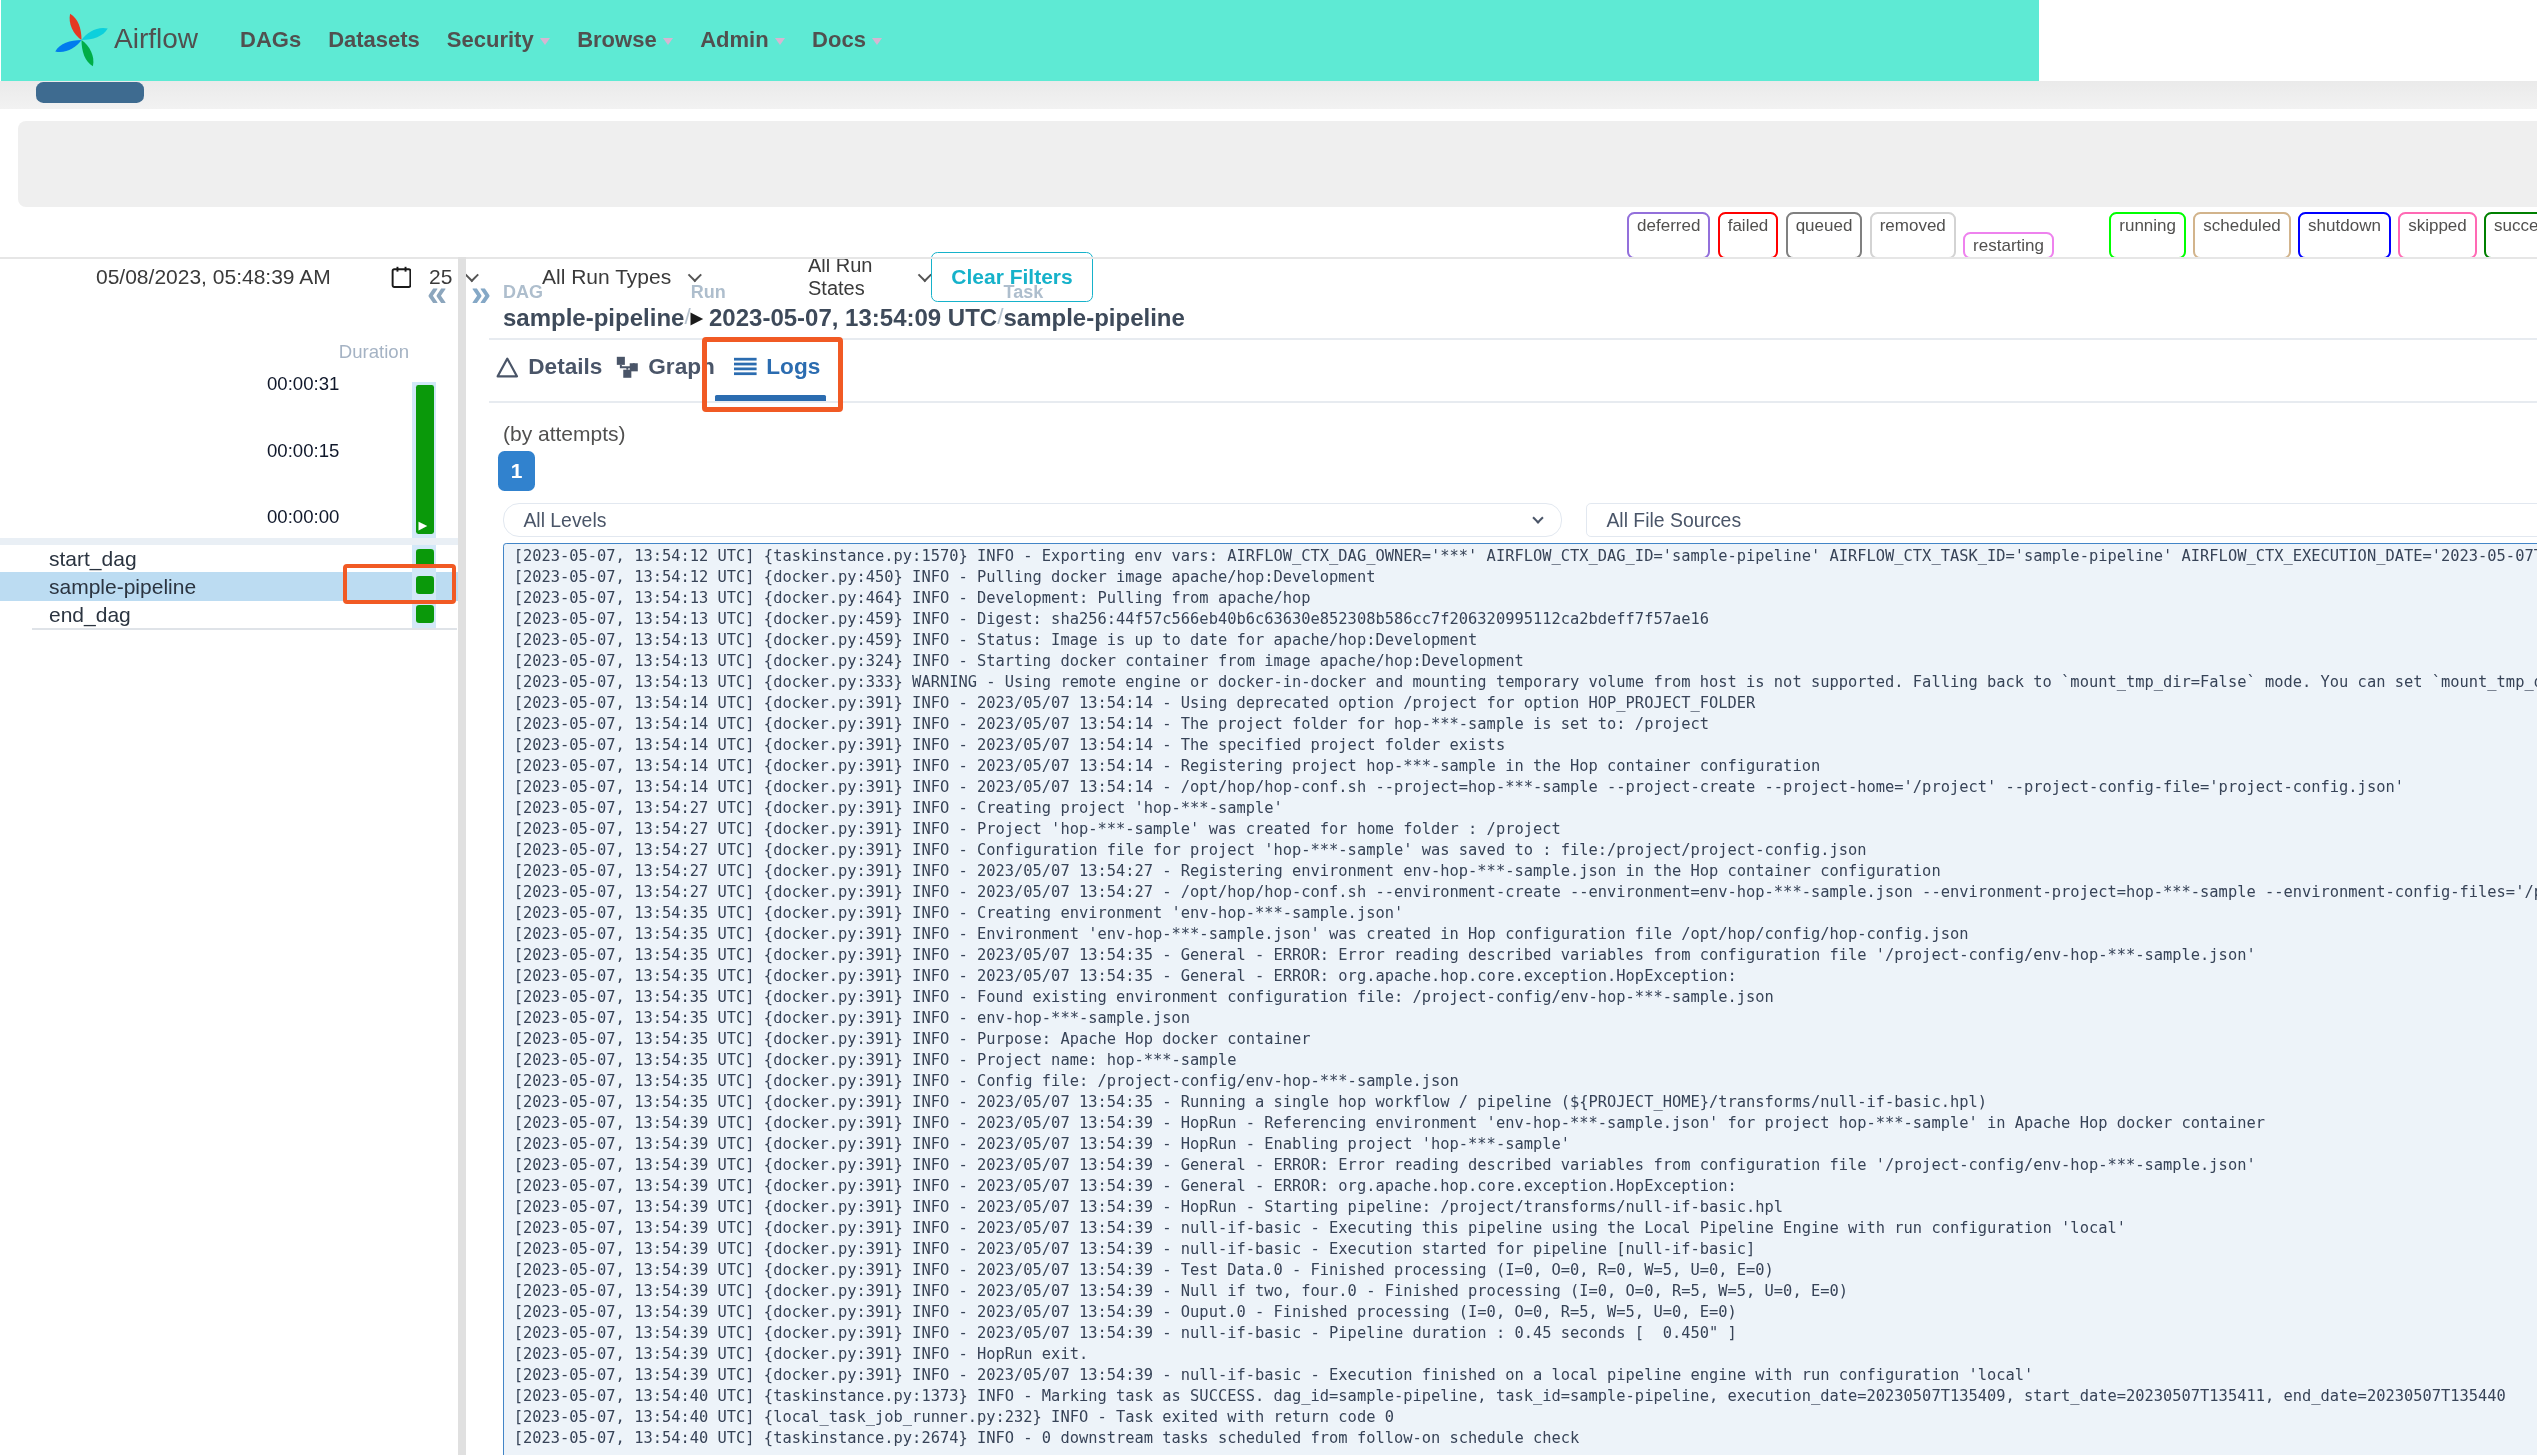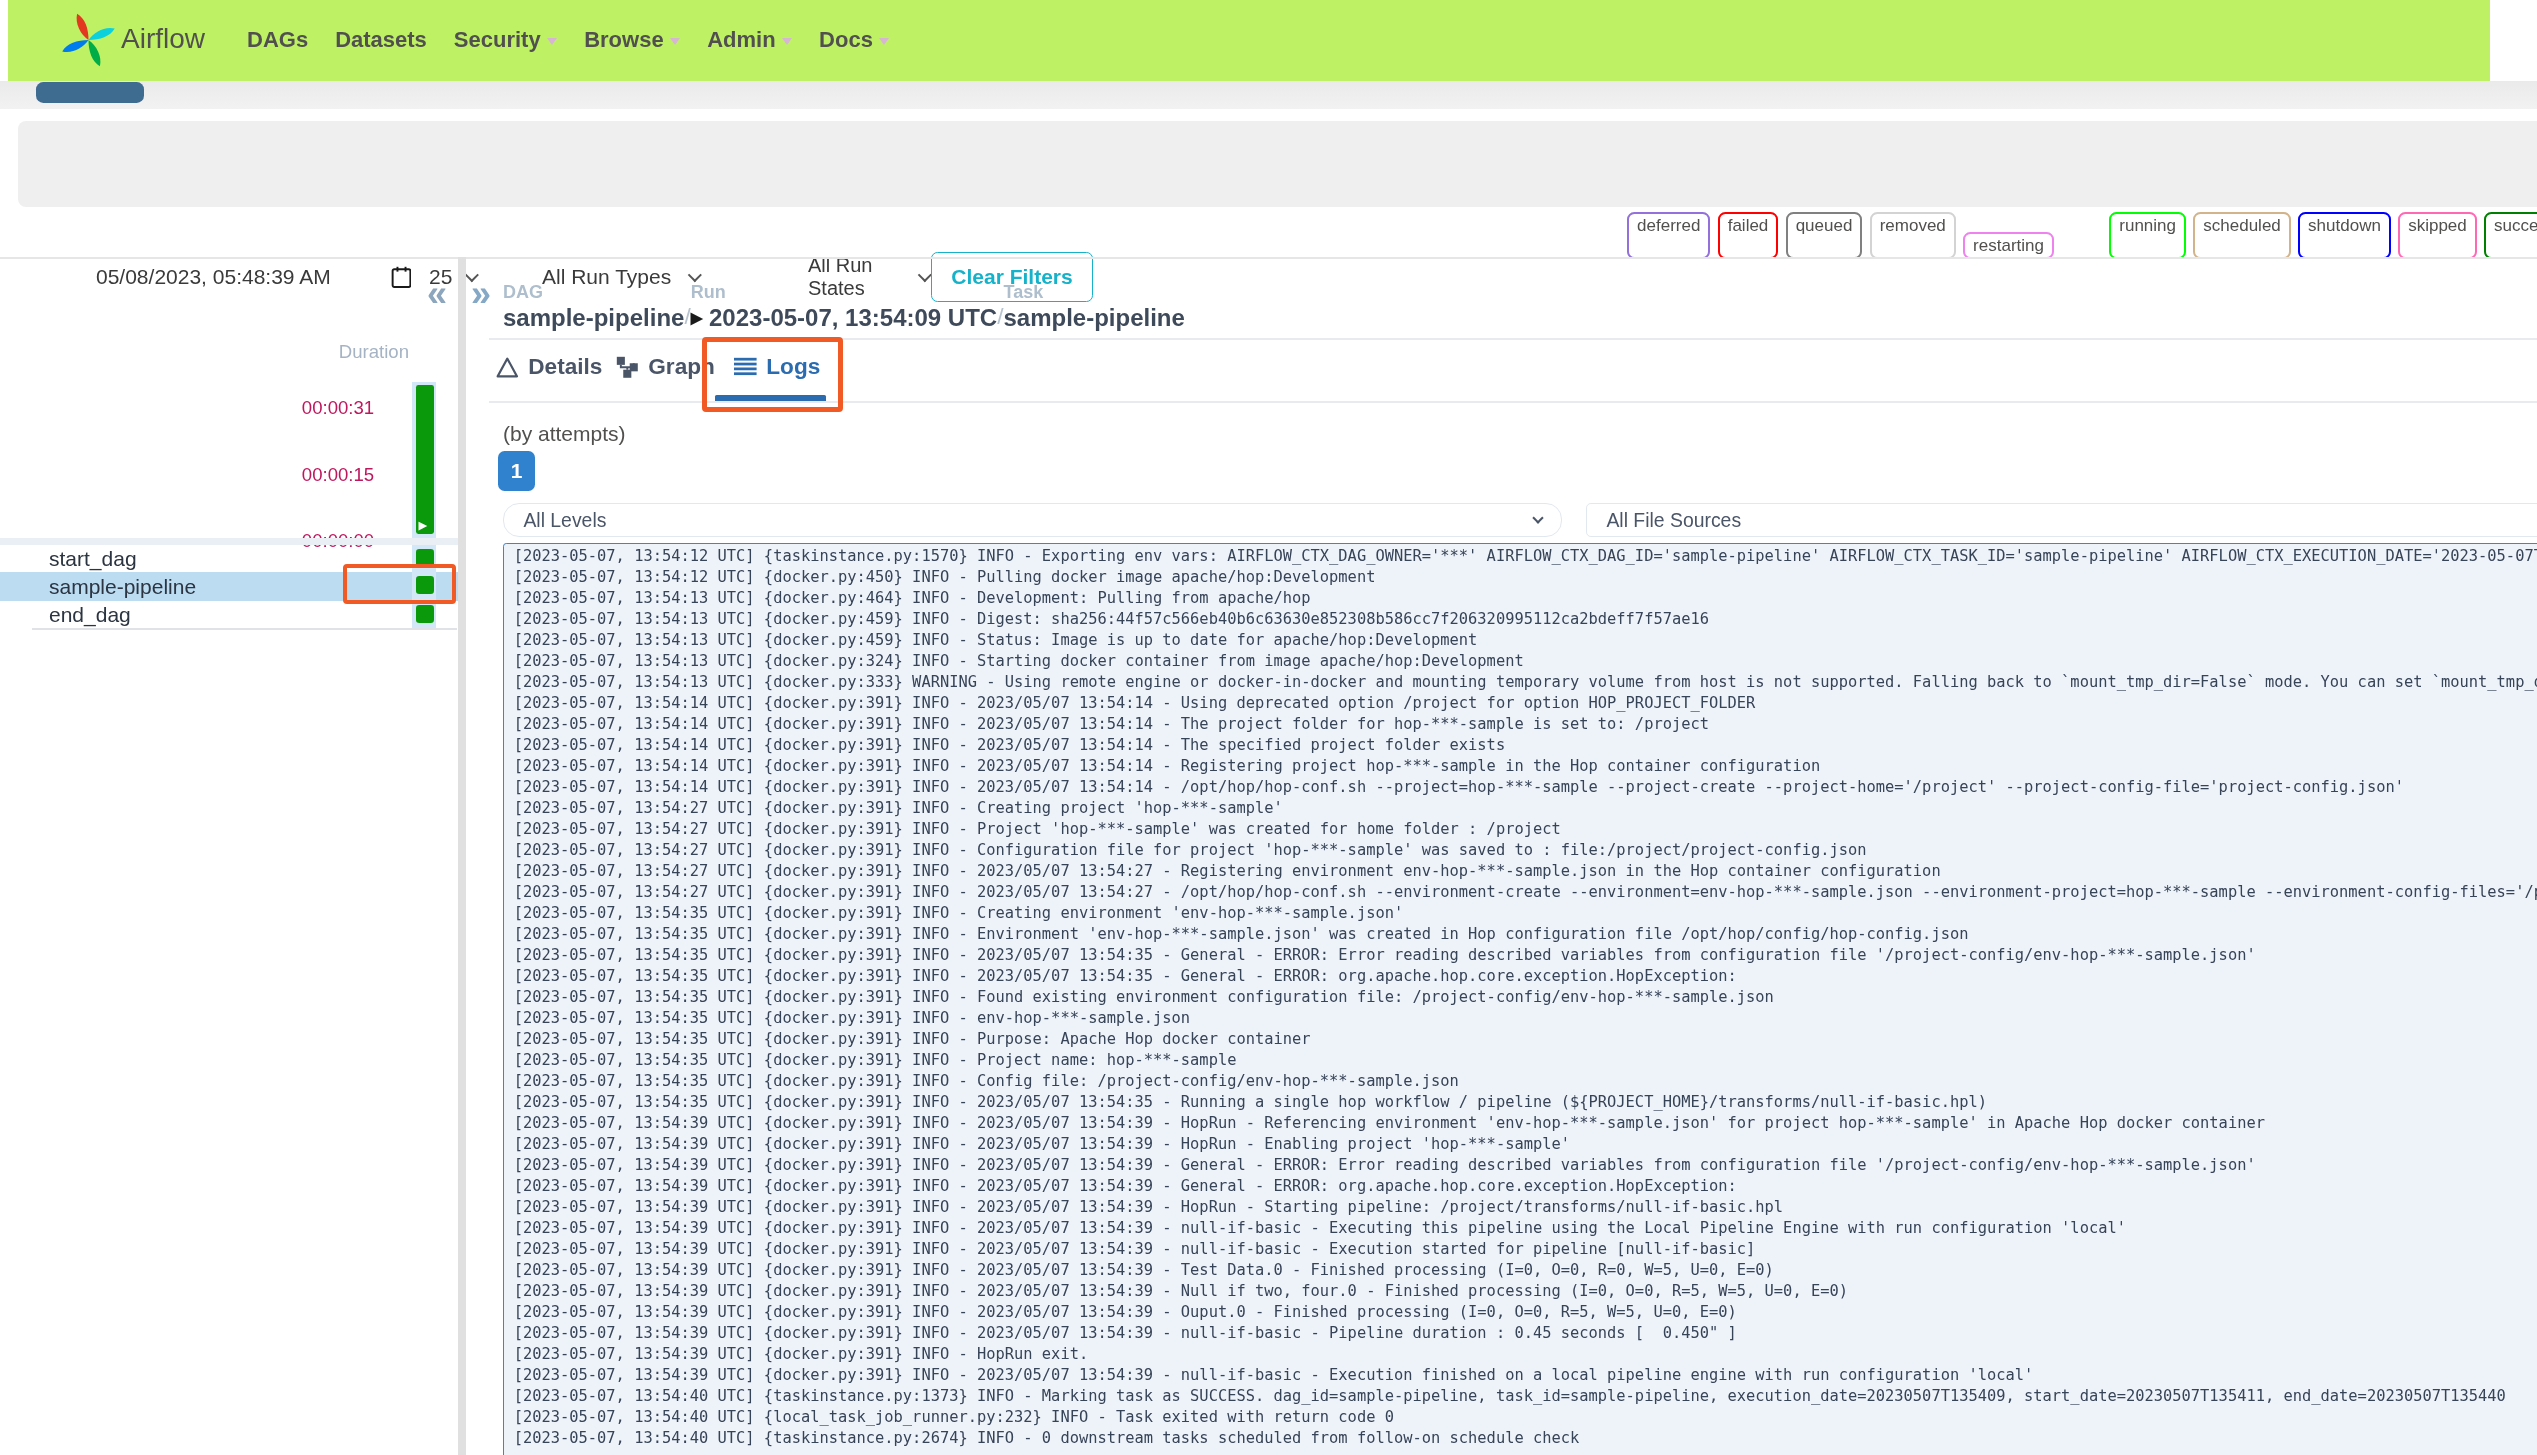--- a/index.html
+++ b/index.html
@@ -4,21 +4,21 @@
 <style>
   * { box-sizing: border-box; }
   html,body { margin:0; padding:0; }
   body {
     width:2538px; height:1455px; overflow:hidden; position:relative;
     background:#ffffff; font-family:"Liberation Sans", sans-serif; color:#51504f;
   }
   .abs { position:absolute; }
 
   
-  .navbar { left:8px; top:0; width:2482px; height:81px; background:#bef264; }
+  .navbar { left:1px; top:0; width:2038px; height:81px; background:#5eead4; }
   .brand-logo { left:52px; top:9.7px; width:57px; height:60px; }
   .brand-text { left:113px; top:22.6px; font-size:28px; color:#51504f; }
   .nav-items { left:239px; top:27px; display:flex; gap:27px; }
   .nav-item { font-size:22px; font-weight:700; color:#51504f; display:flex; align-items:center; cursor:pointer; }
   .caret { width:0; height:0; border-left:5.7px solid transparent; border-right:5.7px solid transparent;
            border-top:7.3px solid #d6b6d2; margin-left:6.5px; margin-top:3.2px; }
 
   
   .band { left:0; top:81px; width:2538px; height:27.5px; background:linear-gradient(#eaeaea,#f2f2f2); }
   .partial-tab { left:36px; top:82px; width:108px; height:21px; background:#3e6b90; border-radius:7.3px; }
@@ -36,21 +36,21 @@
   
   .badges { top:212px; right:-27.5px; display:flex; gap:7.3px; }
   .badge { background:#fff; border:2.4px solid #888; border-radius:7.3px; padding:1.6px 8px;
            font-size:17px; color:#51504f; white-space:nowrap; cursor:pointer; }
 
   .hdivider { left:0; top:257px; width:2538px; height:1.6px; background:#e6e6e6; }
 
   
   .collapse-ico { left:427px; top:276px; font-size:36px; font-weight:700; color:#8ca6bd; cursor:pointer; line-height:1; }
   .dur-label { left:267px; top:341px; width:142px; text-align:right; font-size:18.6px; color:#a5b3c4; }
-  .tick { left:267px; width:142px; text-align:center; font-size:18.6px; color:#be185d;margin-top:24px; }
+  .tick { left:267px; width:142px; text-align:left; font-size:18.6px; color:#0f172a; }
   .chart-col { left:412px; top:382px; width:24px; height:158px; background:#d2e8f8; }
   .dur-bar { left:416px; top:385px; width:18px; height:149px; background:#0a990a; border-radius:2.4px; cursor:pointer; }
   .dur-play { position:absolute; left:2.4px; bottom:1.6px; color:#fff; font-size:11.3px; }
   .row-strip { left:0; top:538px; width:458px; height:6.5px; background:#e9eff5; }
   .task-row { left:0; width:458px; height:27px; display:flex; align-items:center; }
   .task-row.selected { background:#bcdcf2; }
   .task-name { margin-left:49px; font-size:21px; color:#2b3440; }
   .sq-col { left:412px; top:545px; width:24px; height:84px; background:#d2e8f8; }
   .status-sq { left:416px; width:18px; height:18px; background:#0a990a; border-radius:3.2px; cursor:pointer; }
   .grid-bottom-line { left:32px; top:628px; width:425px; height:1.6px; background:#dfe3e8; }

